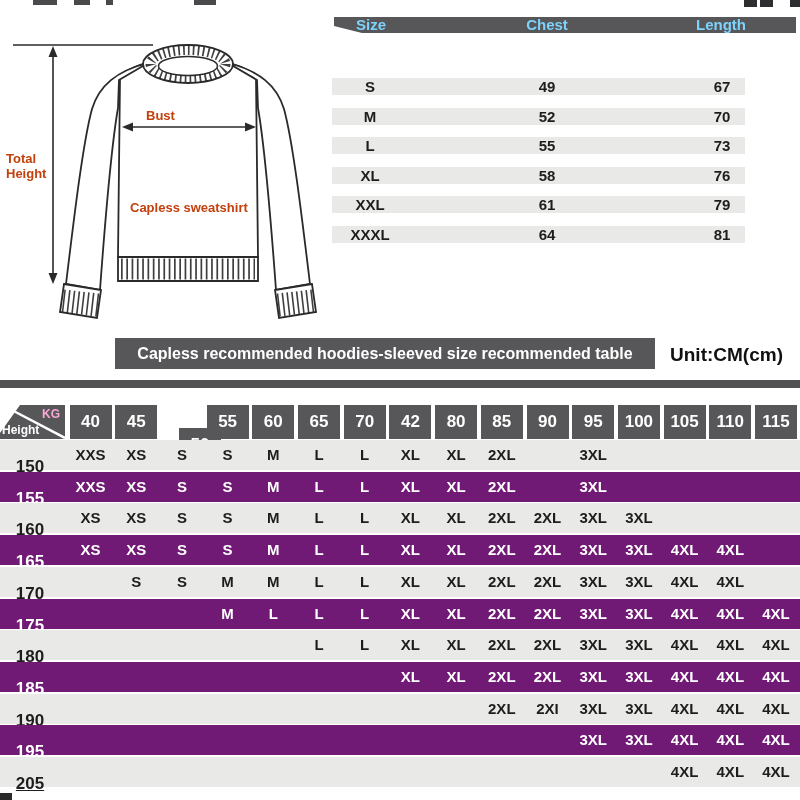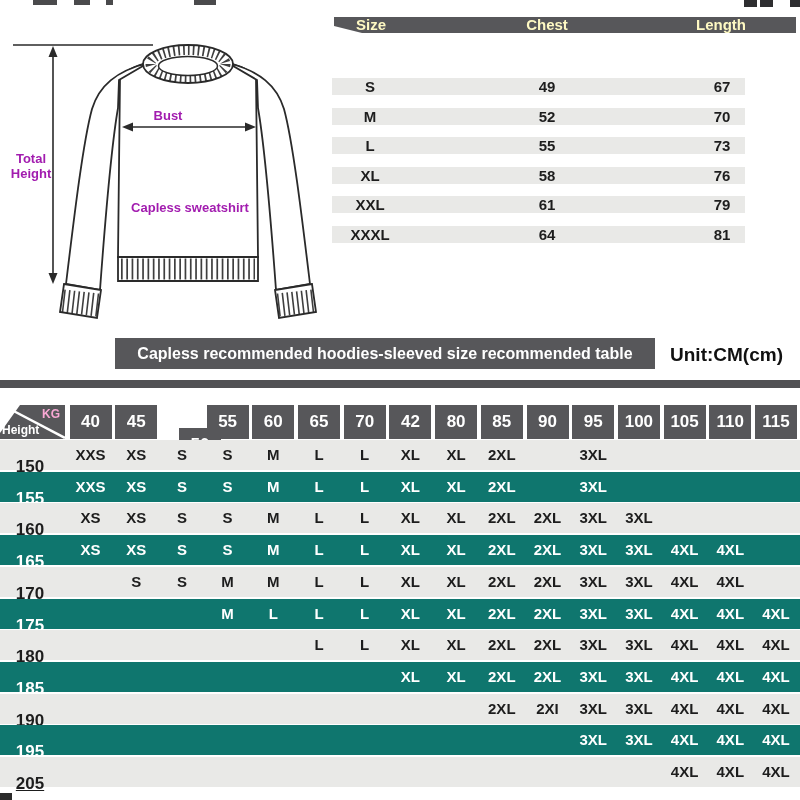--- a/index.html
+++ b/index.html
@@ -9,32 +9,32 @@
     font-family:"Liberation Sans","DejaVu Sans",sans-serif;
     -webkit-font-smoothing:antialiased;
   }
 
   
   .artifact{position:absolute;background:#4a4a4c;}
 
   
   #diagram-svg{position:absolute;left:0;top:0;}
   .red-label{
-    position:absolute;color:#a21caf;font-weight:bold;font-size:13px;
-    line-height:15px;text-align:center;
+    position:absolute;color:#c2410c;font-weight:bold;font-size:13px;
+    line-height:15px;
   }
 
   
   #size-header{
     position:absolute;left:334px;top:17px;width:462px;height:16px;
     background:#57575a;
   }
   #size-header .hcell{
     position:absolute;top:0;transform:translateX(-50%);
-    color:#fef9c3;font-weight:bold;font-size:15px;line-height:15px;white-space:nowrap;
+    color:#7dd3fc;font-weight:bold;font-size:15px;line-height:15px;white-space:nowrap;
   }
   #size-header .notch{
     position:absolute;left:0;bottom:0;width:0;height:0;
     border-bottom:7px solid #fff;border-right:28px solid transparent;
   }
   .srow{
     position:absolute;left:332px;width:413px;height:17px;background:#e9e9e7;
   }
   .scell{
     position:absolute;top:0;transform:translateX(-50%);
@@ -65,21 +65,21 @@
   }
   #corner-cell .hgt{
     position:absolute;left:2px;bottom:2px;color:#fff;font-weight:bold;font-size:12px;
   }
   .wcell{
     position:absolute;top:405px;width:42px;height:34px;background:#57575a;
     color:#fff;font-weight:bold;font-size:17px;line-height:34px;text-align:center;
   }
   .mrow{position:absolute;left:0;width:800px;height:30px;}
   .mrow.light{background:#e9e9e7;color:#1d1d1d;}
-  .mrow.dark{background:#0f766e;color:#ffffff;}
+  .mrow.dark{background:#701a75;color:#ffffff;}
   .hlabel{
     position:absolute;left:4px;top:12px;width:52px;text-align:center;
     font-weight:bold;font-size:17px;line-height:30px;text-decoration:underline;
   }
   .mcell{
     position:absolute;top:0;width:46px;text-align:center;
     font-weight:bold;font-size:15px;line-height:30px;white-space:nowrap;
   }
 </style>
 </head>

